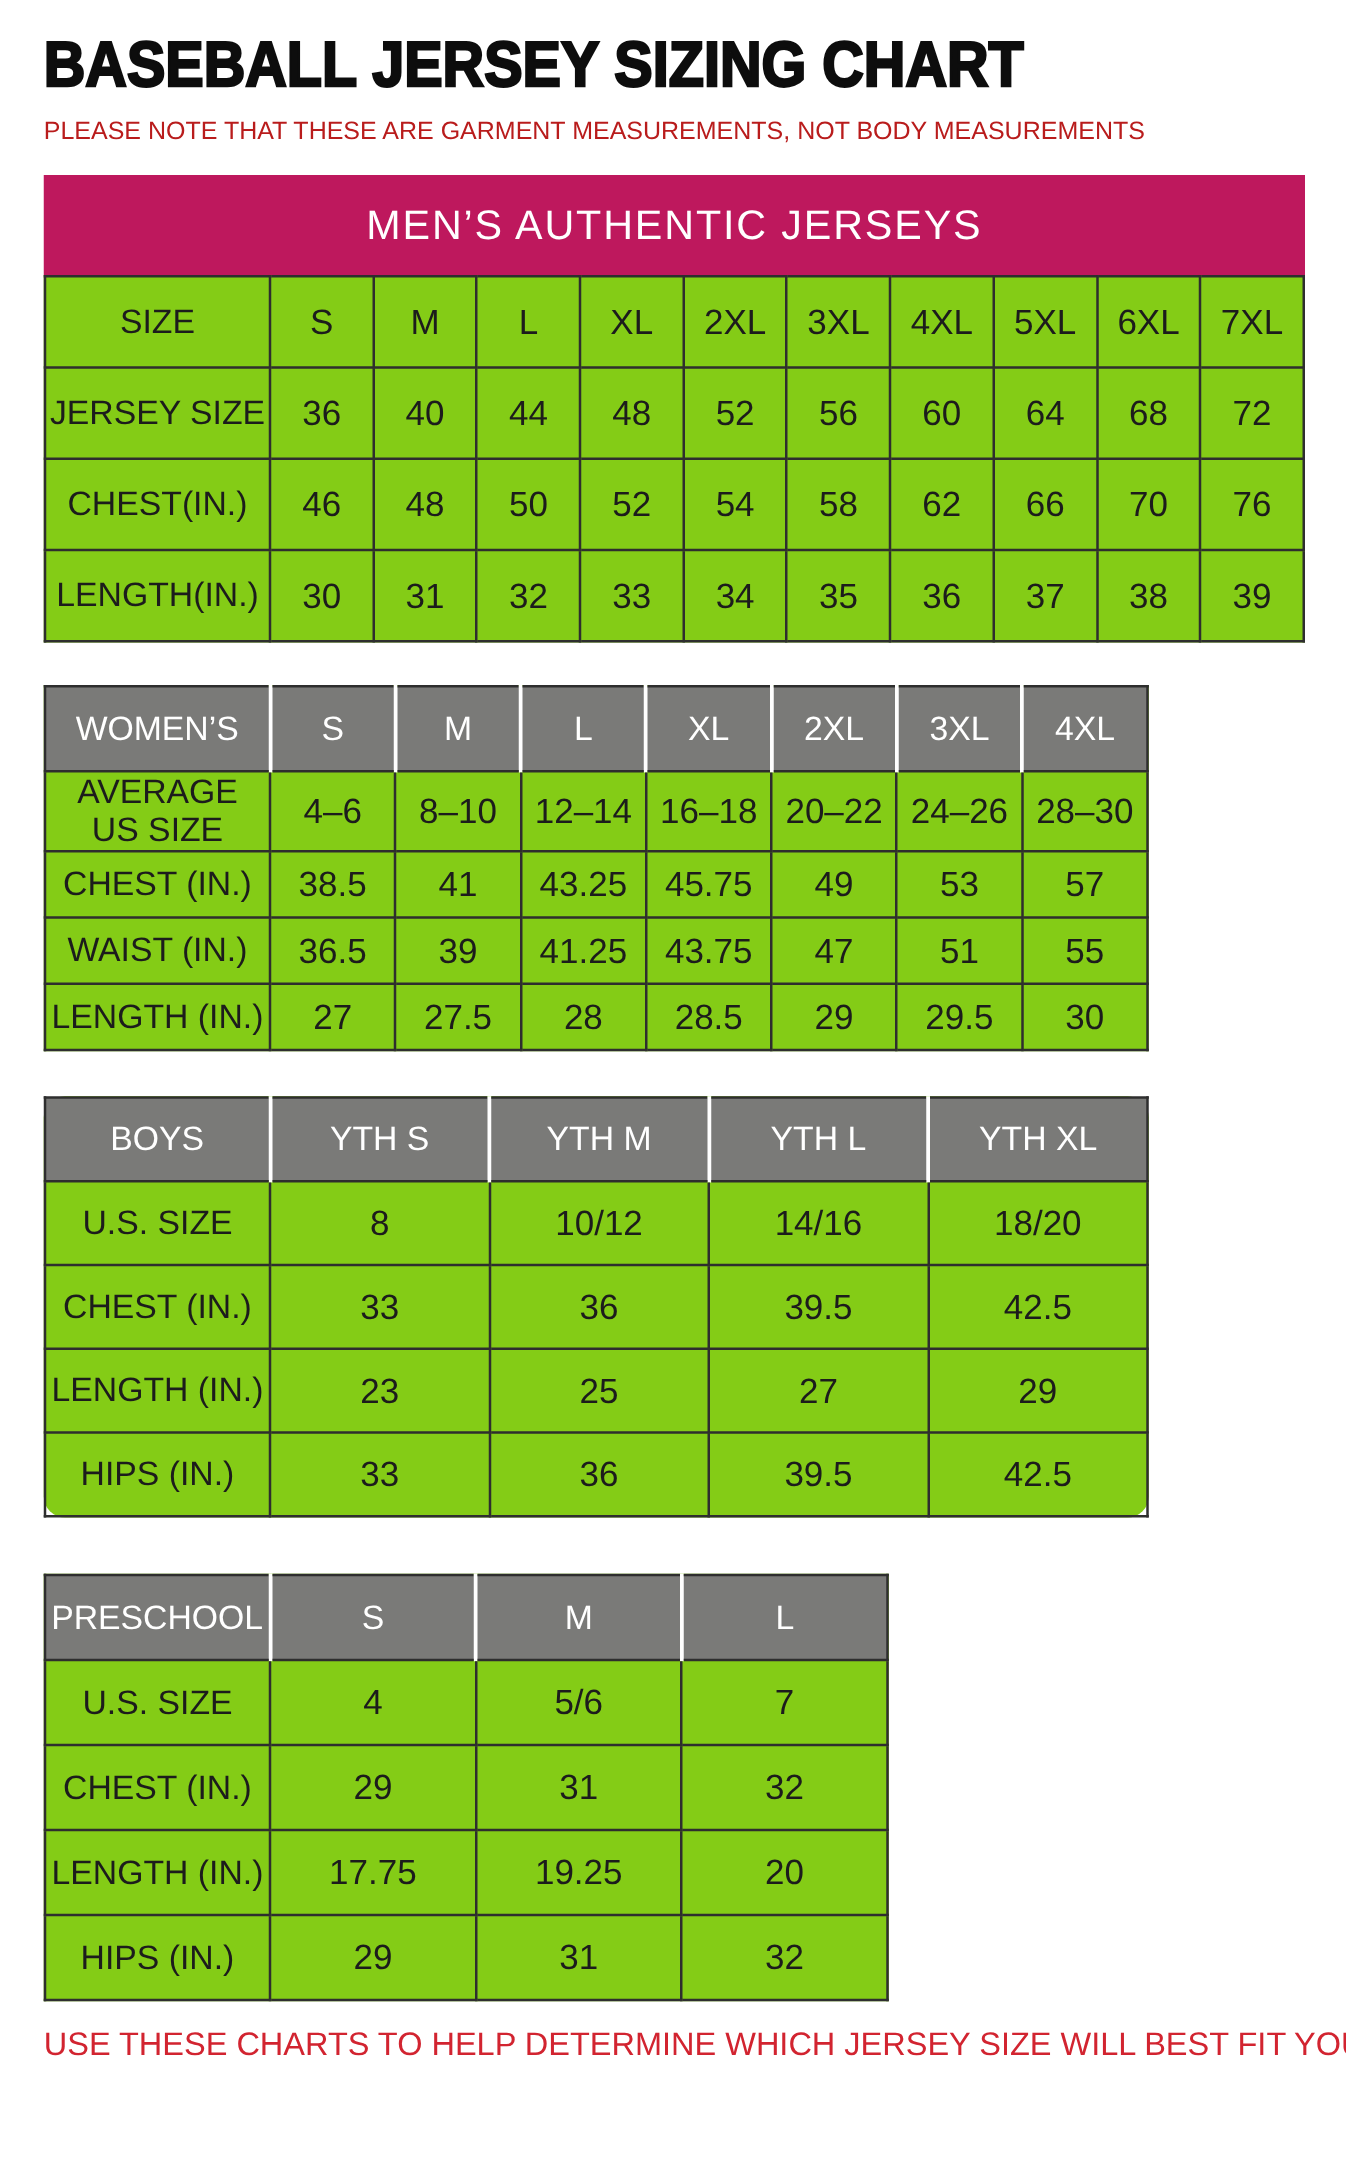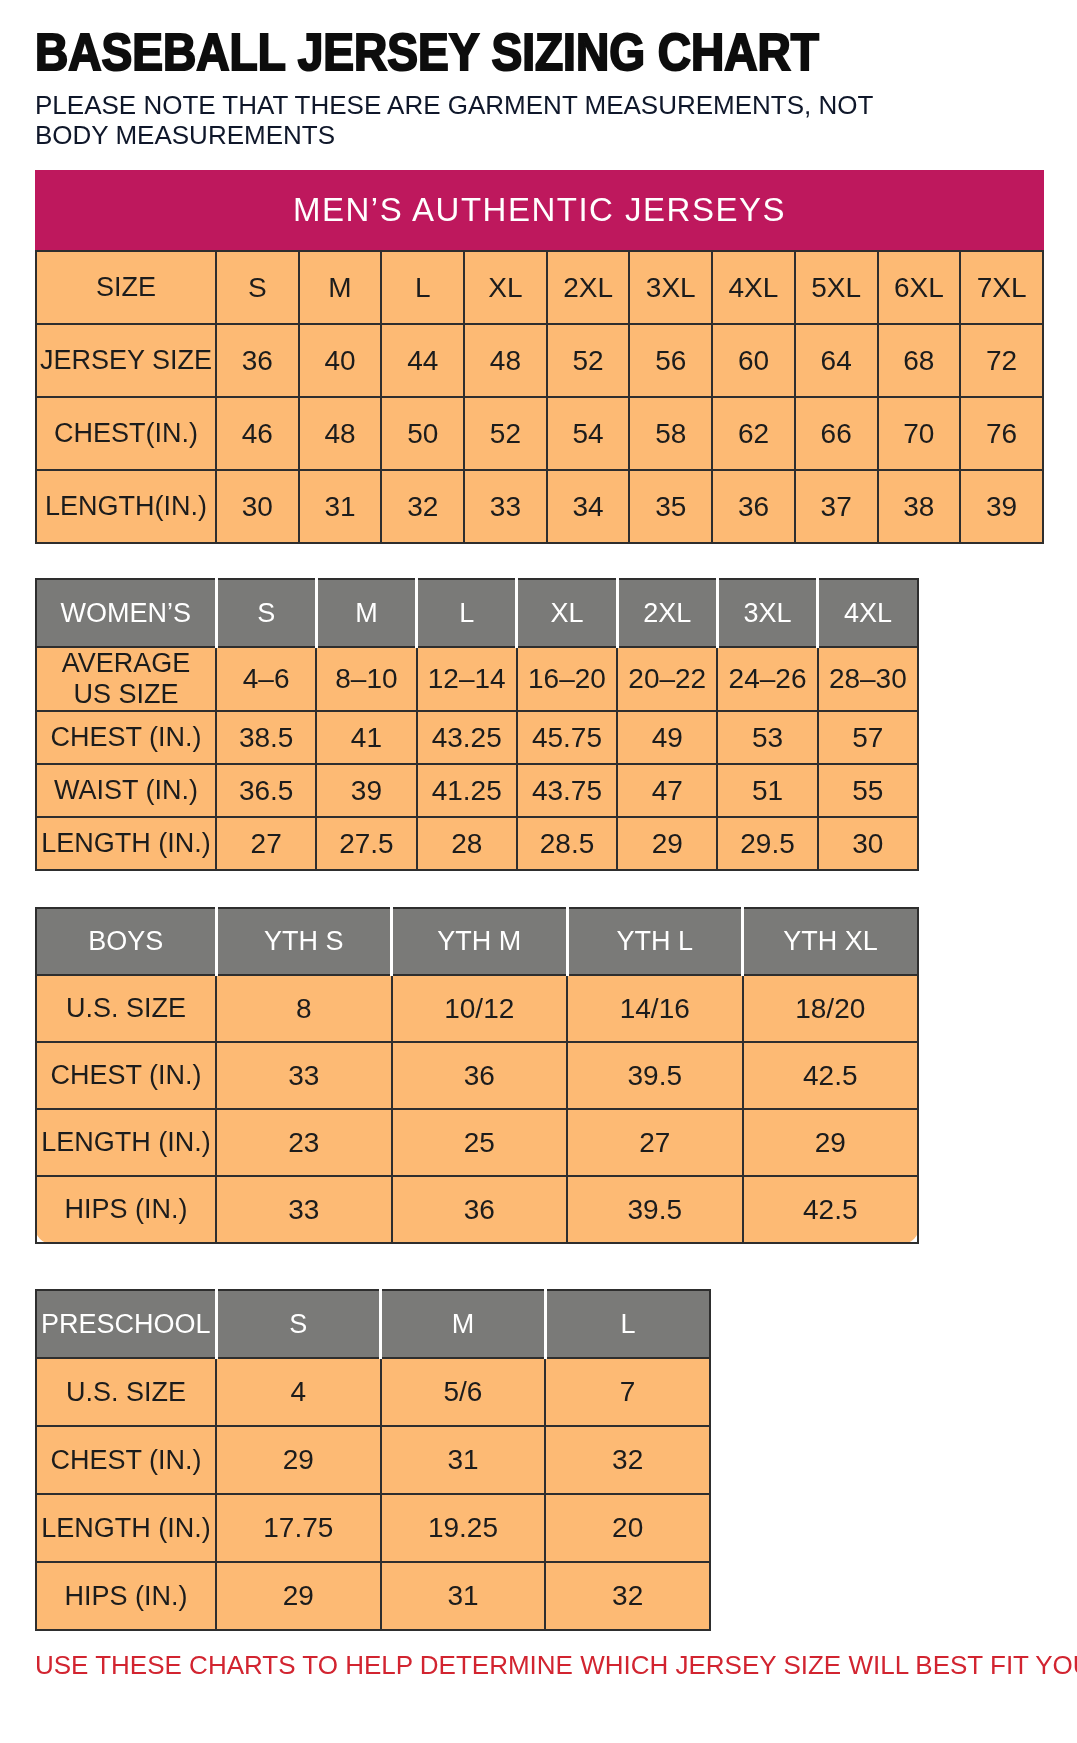--- a/index.html
+++ b/index.html
@@ -26,40 +26,40 @@
     letter-spacing: 0px;
     -webkit-text-stroke: 2px #0d0d0d;
     display: inline-block;
     transform: scaleX(0.94) scaleY(1.04);
     transform-origin: left top;
     white-space: nowrap;
   }
   .note {
     margin-top: 12px;
     max-width: 905px;
-    font-size: 26px;
+    font-size: 20px;
     line-height: 30px;
-    color: #0f172a;
+    color: #b91c1c;
   }
   .banner {
     margin-top: 20px;
     width: 1009px;
     height: 80px;
     background: #be185d;
     color: #ffffff;
     display: flex;
     align-items: center;
     justify-content: center;
     font-size: 33px;
     letter-spacing: 1.5px;
   }
   table.size-table {
     border-collapse: collapse;
     table-layout: fixed;
-    background: #fdba74;
+    background: #84cc16;
   }
   table.mens { width: 1009px; }
   table.womens { width: 884px; margin-top: 34px; }
   table.boys { width: 884px; margin-top: 36px; border-radius: 17px; }
   table.preschool { width: 676px; margin-top: 45px; }
 
   .mens tr { height: 73px; }
   .womens tr.hd-row { height: 68px; }
   .womens tr.body-row { height: 53px; }
   .boys tr { height: 67px; }
@@ -201,21 +201,21 @@
             <th class="hd">4XL</th>
           </tr>
         </thead>
         <tbody>
           <tr class="body-row">
             <td class="label">AVERAGE
 US SIZE</td>
             <td>4–6</td>
             <td>8–10</td>
             <td>12–14</td>
-            <td>16–20</td>
+            <td>16–18</td>
             <td>20–22</td>
             <td>24–26</td>
             <td>28–30</td>
           </tr>
           <tr class="body-row">
             <td class="label">CHEST (IN.)</td>
             <td>38.5</td>
             <td>41</td>
             <td>43.25</td>
             <td>45.75</td>

